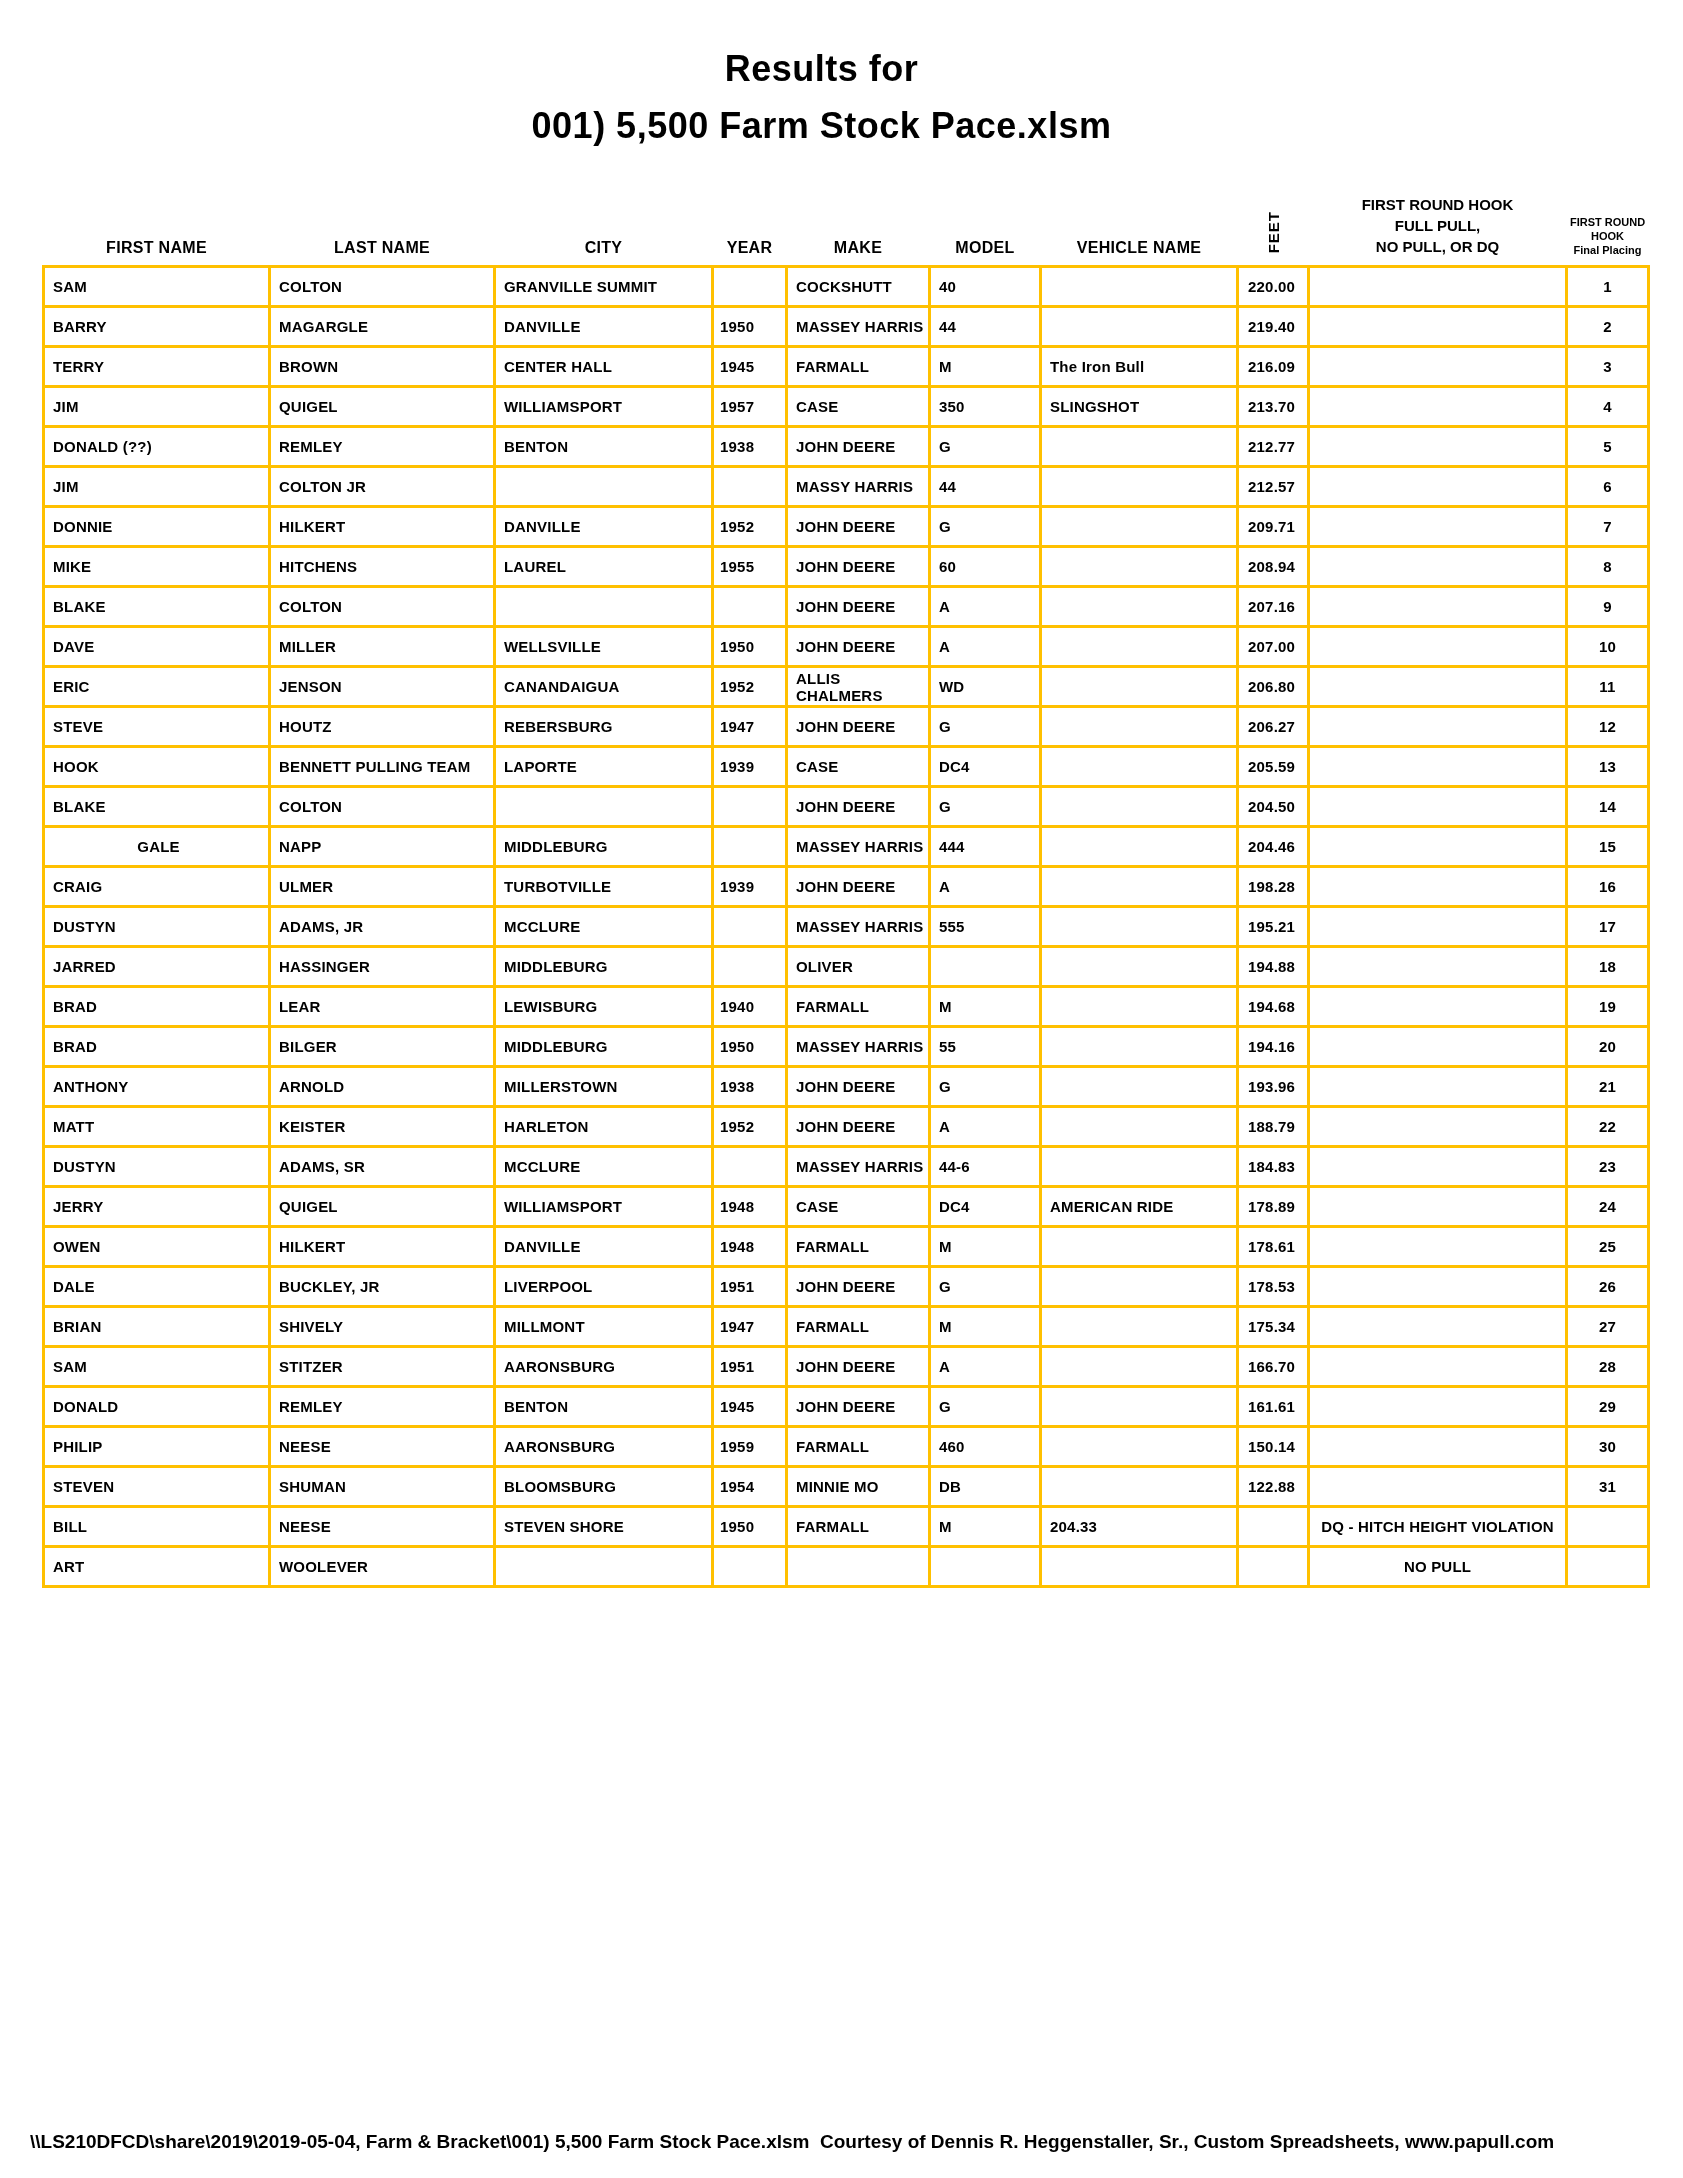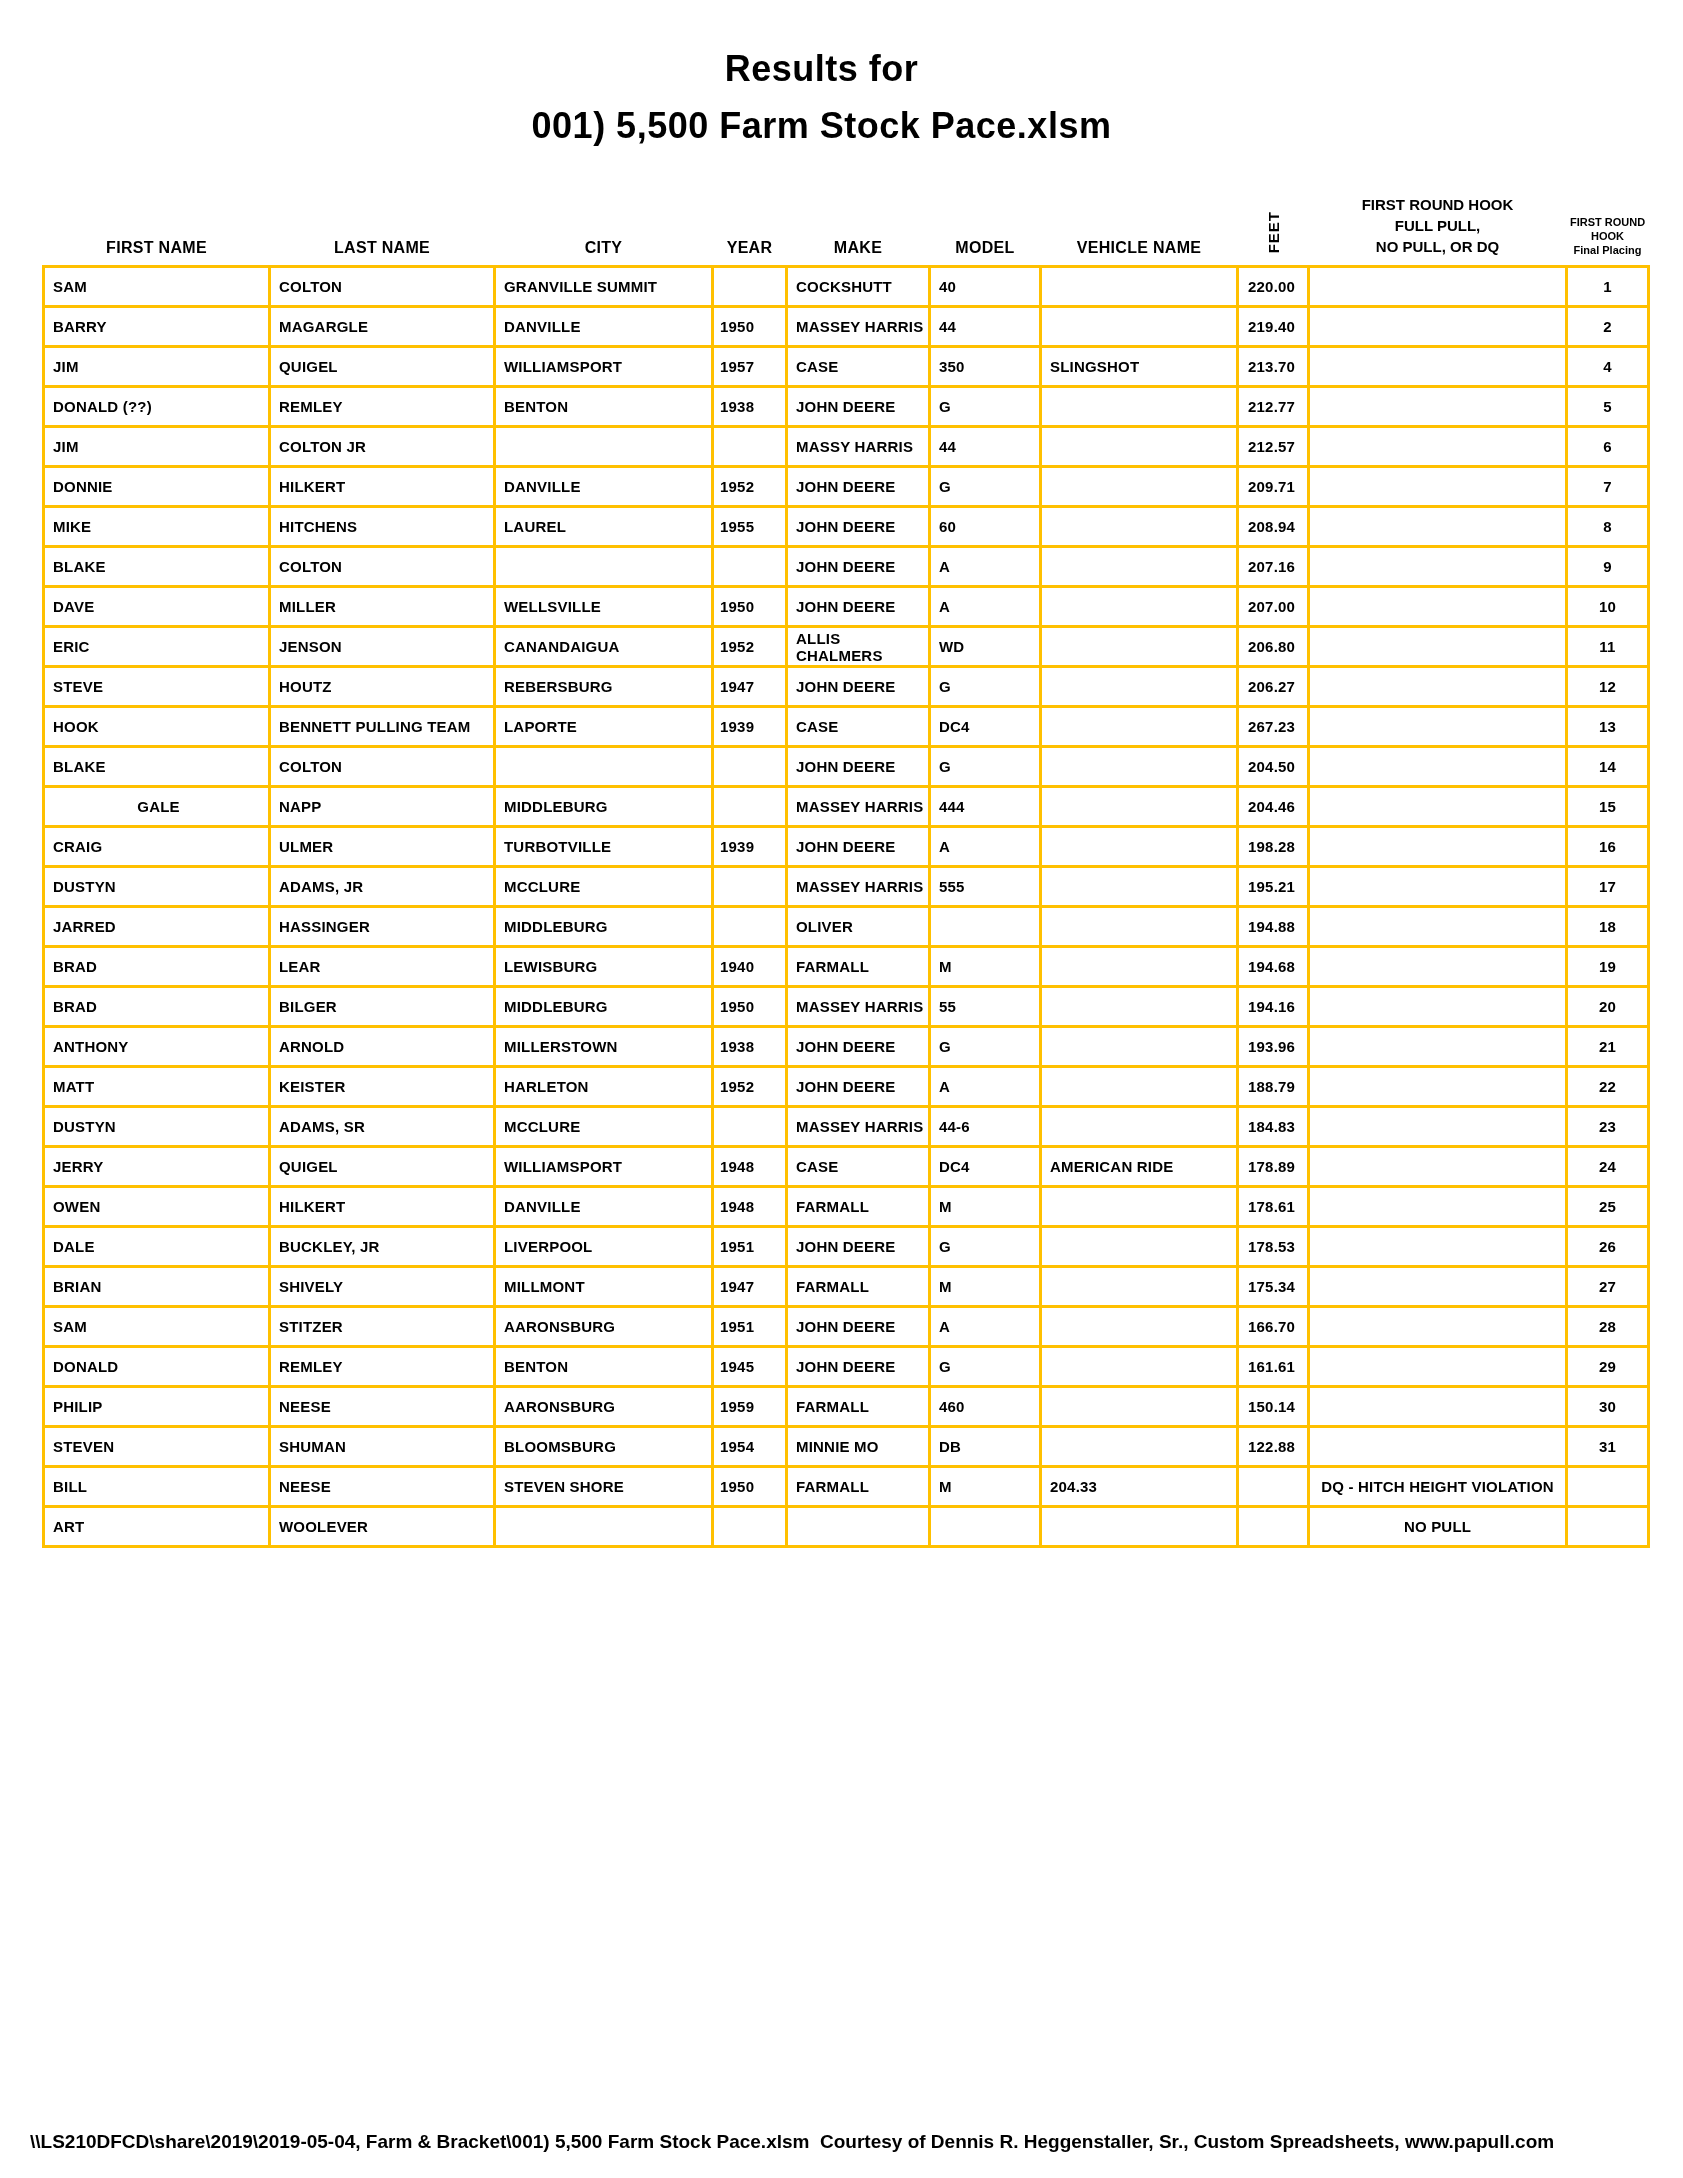--- a/index.html
+++ b/index.html
@@ -134,20 +134,32 @@
           <td class="col-city" style="border-color: rgb(255, 192, 0);">DANVILLE</td>
           <td class="col-year" style="border-color: rgb(255, 192, 0);">1950</td>
           <td class="col-make" style="border-color: rgb(255, 192, 0);">MASSEY HARRIS</td>
           <td class="col-model" style="border-color: rgb(255, 192, 0);">44</td>
           <td class="col-vehicle_name" style="border-color: rgb(255, 192, 0);"></td>
           <td class="col-feet" style="border-color: rgb(255, 192, 0);">219.40</td>
           <td class="col-hook" style="border-color: rgb(255, 192, 0);"></td>
           <td class="col-place" style="border-color: rgb(255, 192, 0);">2</td>
         </tr>
         <tr>
+          <td class="col-first_name" style="border-color: rgb(255, 192, 0);">TERRY</td>
+          <td class="col-last_name" style="border-color: rgb(255, 192, 0);">BROWN</td>
+          <td class="col-city" style="border-color: rgb(255, 192, 0);">CENTER HALL</td>
+          <td class="col-year" style="border-color: rgb(255, 192, 0);">1945</td>
+          <td class="col-make" style="border-color: rgb(255, 192, 0);">FARMALL</td>
+          <td class="col-model" style="border-color: rgb(255, 192, 0);">M</td>
+          <td class="col-vehicle_name" style="border-color: rgb(255, 192, 0);">The Iron Bull</td>
+          <td class="col-feet" style="border-color: rgb(255, 192, 0);">216.09</td>
+          <td class="col-hook" style="border-color: rgb(255, 192, 0);"></td>
+          <td class="col-place" style="border-color: rgb(255, 192, 0);">3</td>
+        </tr>
+        <tr>
           <td class="col-first_name" style="border-color: rgb(255, 192, 0);">JIM</td>
           <td class="col-last_name" style="border-color: rgb(255, 192, 0);">QUIGEL</td>
           <td class="col-city" style="border-color: rgb(255, 192, 0);">WILLIAMSPORT</td>
           <td class="col-year" style="border-color: rgb(255, 192, 0);">1957</td>
           <td class="col-make" style="border-color: rgb(255, 192, 0);">CASE</td>
           <td class="col-model" style="border-color: rgb(255, 192, 0);">350</td>
           <td class="col-vehicle_name" style="border-color: rgb(255, 192, 0);">SLINGSHOT</td>
           <td class="col-feet" style="border-color: rgb(255, 192, 0);">213.70</td>
           <td class="col-hook" style="border-color: rgb(255, 192, 0);"></td>
           <td class="col-place" style="border-color: rgb(255, 192, 0);">4</td>
@@ -249,21 +261,21 @@
           <td class="col-place" style="border-color: rgb(255, 192, 0);">12</td>
         </tr>
         <tr>
           <td class="col-first_name" style="border-color: rgb(255, 192, 0);">HOOK</td>
           <td class="col-last_name" style="border-color: rgb(255, 192, 0);">BENNETT PULLING TEAM</td>
           <td class="col-city" style="border-color: rgb(255, 192, 0);">LAPORTE</td>
           <td class="col-year" style="border-color: rgb(255, 192, 0);">1939</td>
           <td class="col-make" style="border-color: rgb(255, 192, 0);">CASE</td>
           <td class="col-model" style="border-color: rgb(255, 192, 0);">DC4</td>
           <td class="col-vehicle_name" style="border-color: rgb(255, 192, 0);"></td>
-          <td class="col-feet" style="border-color: rgb(255, 192, 0);">267.23</td>
+          <td class="col-feet" style="border-color: rgb(255, 192, 0);">205.59</td>
           <td class="col-hook" style="border-color: rgb(255, 192, 0);"></td>
           <td class="col-place" style="border-color: rgb(255, 192, 0);">13</td>
         </tr>
         <tr>
           <td class="col-first_name" style="border-color: rgb(255, 192, 0);">BLAKE</td>
           <td class="col-last_name" style="border-color: rgb(255, 192, 0);">COLTON</td>
           <td class="col-city" style="border-color: rgb(255, 192, 0);"></td>
           <td class="col-year" style="border-color: rgb(255, 192, 0);"></td>
           <td class="col-make" style="border-color: rgb(255, 192, 0);">JOHN DEERE</td>
           <td class="col-model" style="border-color: rgb(255, 192, 0);">G</td>

